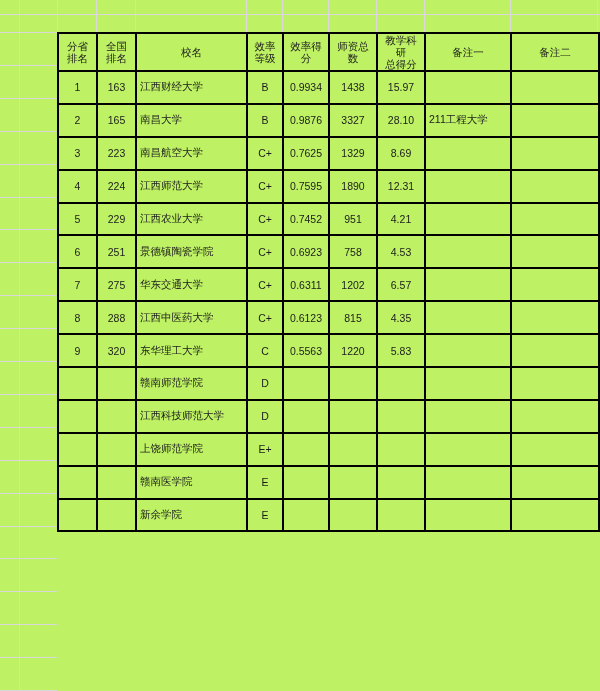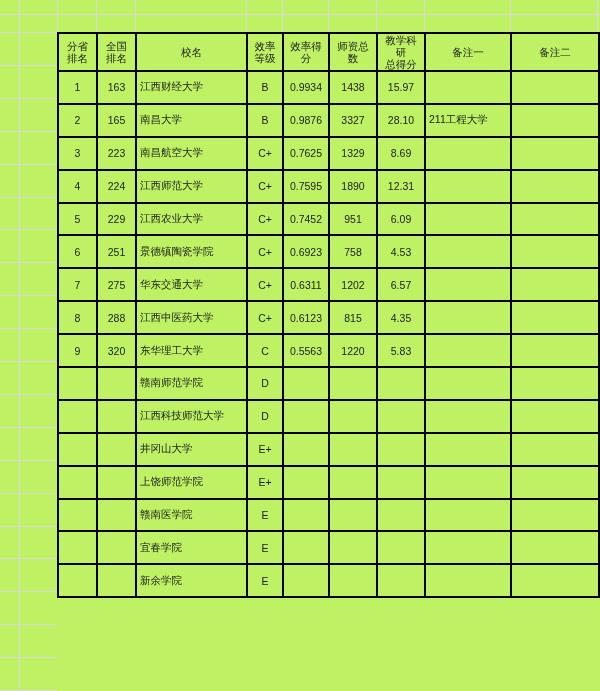--- a/index.html
+++ b/index.html
@@ -146,21 +146,21 @@
           <td class="c7"></td>
           <td class="c8"></td>
         </tr>
         <tr>
           <td class="c0">5</td>
           <td class="c1">229</td>
           <td class="c2">江西农业大学</td>
           <td class="c3">C+</td>
           <td class="c4">0.7452</td>
           <td class="c5">951</td>
-          <td class="c6">6.09</td>
+          <td class="c6">4.21</td>
           <td class="c7"></td>
           <td class="c8"></td>
         </tr>
         <tr>
           <td class="c0">6</td>
           <td class="c1">251</td>
           <td class="c2">景德镇陶瓷学院</td>
           <td class="c3">C+</td>
           <td class="c4">0.6923</td>
           <td class="c5">758</td>
@@ -219,31 +219,20 @@
           <td class="c3">D</td>
           <td class="c4"></td>
           <td class="c5"></td>
           <td class="c6"></td>
           <td class="c7"></td>
           <td class="c8"></td>
         </tr>
         <tr>
           <td class="c0"></td>
           <td class="c1"></td>
-          <td class="c2">井冈山大学</td>
-          <td class="c3">E+</td>
-          <td class="c4"></td>
-          <td class="c5"></td>
-          <td class="c6"></td>
-          <td class="c7"></td>
-          <td class="c8"></td>
-        </tr>
-        <tr>
-          <td class="c0"></td>
-          <td class="c1"></td>
           <td class="c2">上饶师范学院</td>
           <td class="c3">E+</td>
           <td class="c4"></td>
           <td class="c5"></td>
           <td class="c6"></td>
           <td class="c7"></td>
           <td class="c8"></td>
         </tr>
         <tr>
           <td class="c0"></td>
@@ -252,31 +241,20 @@
           <td class="c3">E</td>
           <td class="c4"></td>
           <td class="c5"></td>
           <td class="c6"></td>
           <td class="c7"></td>
           <td class="c8"></td>
         </tr>
         <tr>
           <td class="c0"></td>
           <td class="c1"></td>
-          <td class="c2">宜春学院</td>
-          <td class="c3">E</td>
-          <td class="c4"></td>
-          <td class="c5"></td>
-          <td class="c6"></td>
-          <td class="c7"></td>
-          <td class="c8"></td>
-        </tr>
-        <tr>
-          <td class="c0"></td>
-          <td class="c1"></td>
           <td class="c2">新余学院</td>
           <td class="c3">E</td>
           <td class="c4"></td>
           <td class="c5"></td>
           <td class="c6"></td>
           <td class="c7"></td>
           <td class="c8"></td>
         </tr>
       </tbody>
   </table>

